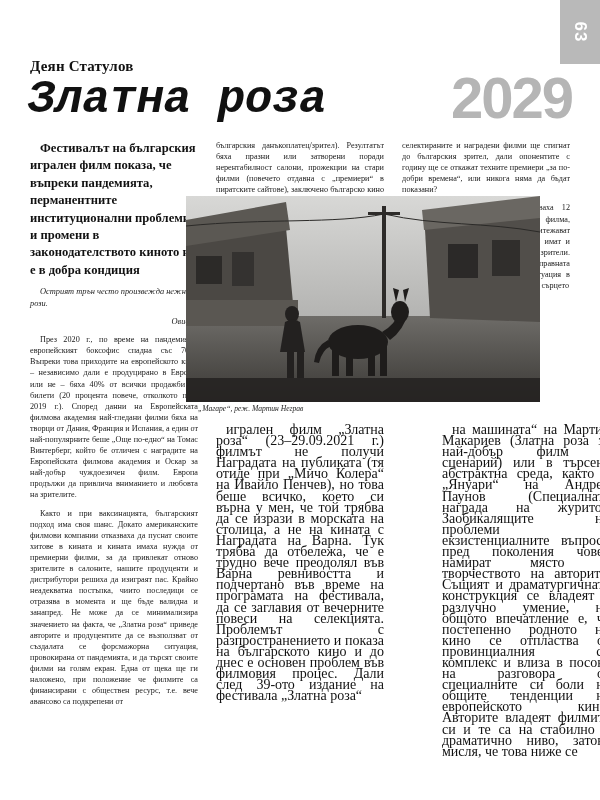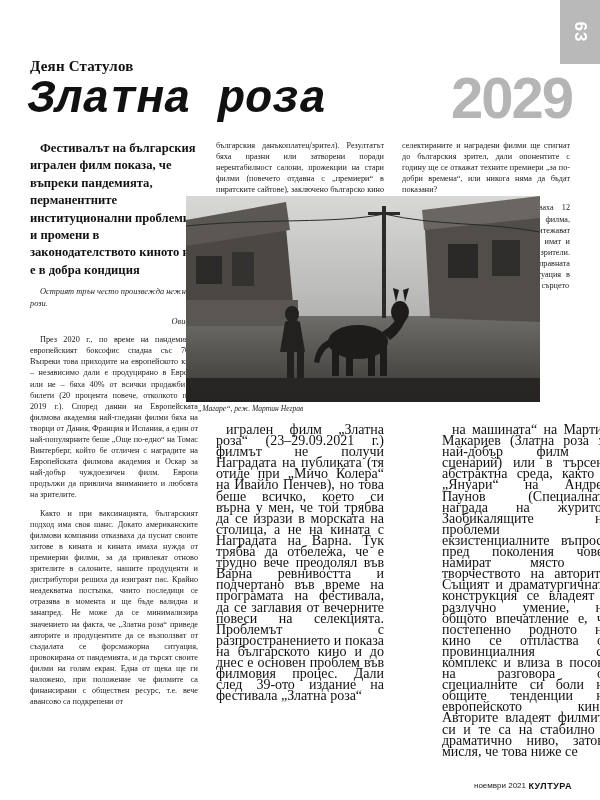--- a/index.html
+++ b/index.html
@@ -278,18 +278,14 @@
 
   <div class="caption">„Магаре“, реж. Мартин Неграв</div>
 
   <div style="position:absolute; left:216px; top:424px; width:168px; font-size:14px; line-height:11.1px; text-align:justify;font-family:Liberation Serif, serif;">
     <p style="margin:0; text-indent:10px;">игрален филм „Златна роза“ (23–29.09.2021 г.) филмът не получи Наградата на публиката (тя отиде при „Мичо Колера“ на Ивайло Пенчев), но това беше всичко, което си върна у мен, че той трябва да се изрази в морската на столица, а не на кината с Наградата на Варна. Тук трябва да отбележа, че е трудно вече преодолял във Варна ревнивостта и подчертано във време на програмата на фестивала, да се заглавия от вечерните повеси на селекцията. Проблемът с разпространението и показа на българското кино и до днес е основен проблем във филмовия процес. Дали след 39-ото издание на фестивала „Златна роза“</p>
   </div>
   <div style="position:absolute; left:402px; top:424px; width:168px; font-size:14px; line-height:11.1px; text-align:justify;margin-left:40px;">
     <p style="margin:0; text-indent:10px;">на машината“ на Мартин Макариев (Златна роза за най-добър филм и сценарий) или в търсена абстрактна среда, както в „Януари“ на Андрей Паунов (Специалната награда на журито). Заобикалящите ни проблеми и екзистенциалните въпроси пред поколения човек намират място в творчеството на авторите. Същият и драматургичната конструкция се владеят с разлучно умение, но общото впечатление е, че постепенно родното ни кино се отпластва от провинциалния си комплекс и влиза в посока на разговора от специалните си боли на общите тенденции на европейското кино. Авторите владеят филмите си и те са на стабилно и драматично ниво, затова мисля, че това ниже се</p>
   </div>
 
-  <div class="footer">
-    <div class="issue">ноември 2021</div>
-    <div class="brand">КУЛТУРА</div>
-  </div>
 
 </div>
 
 </body></html>

